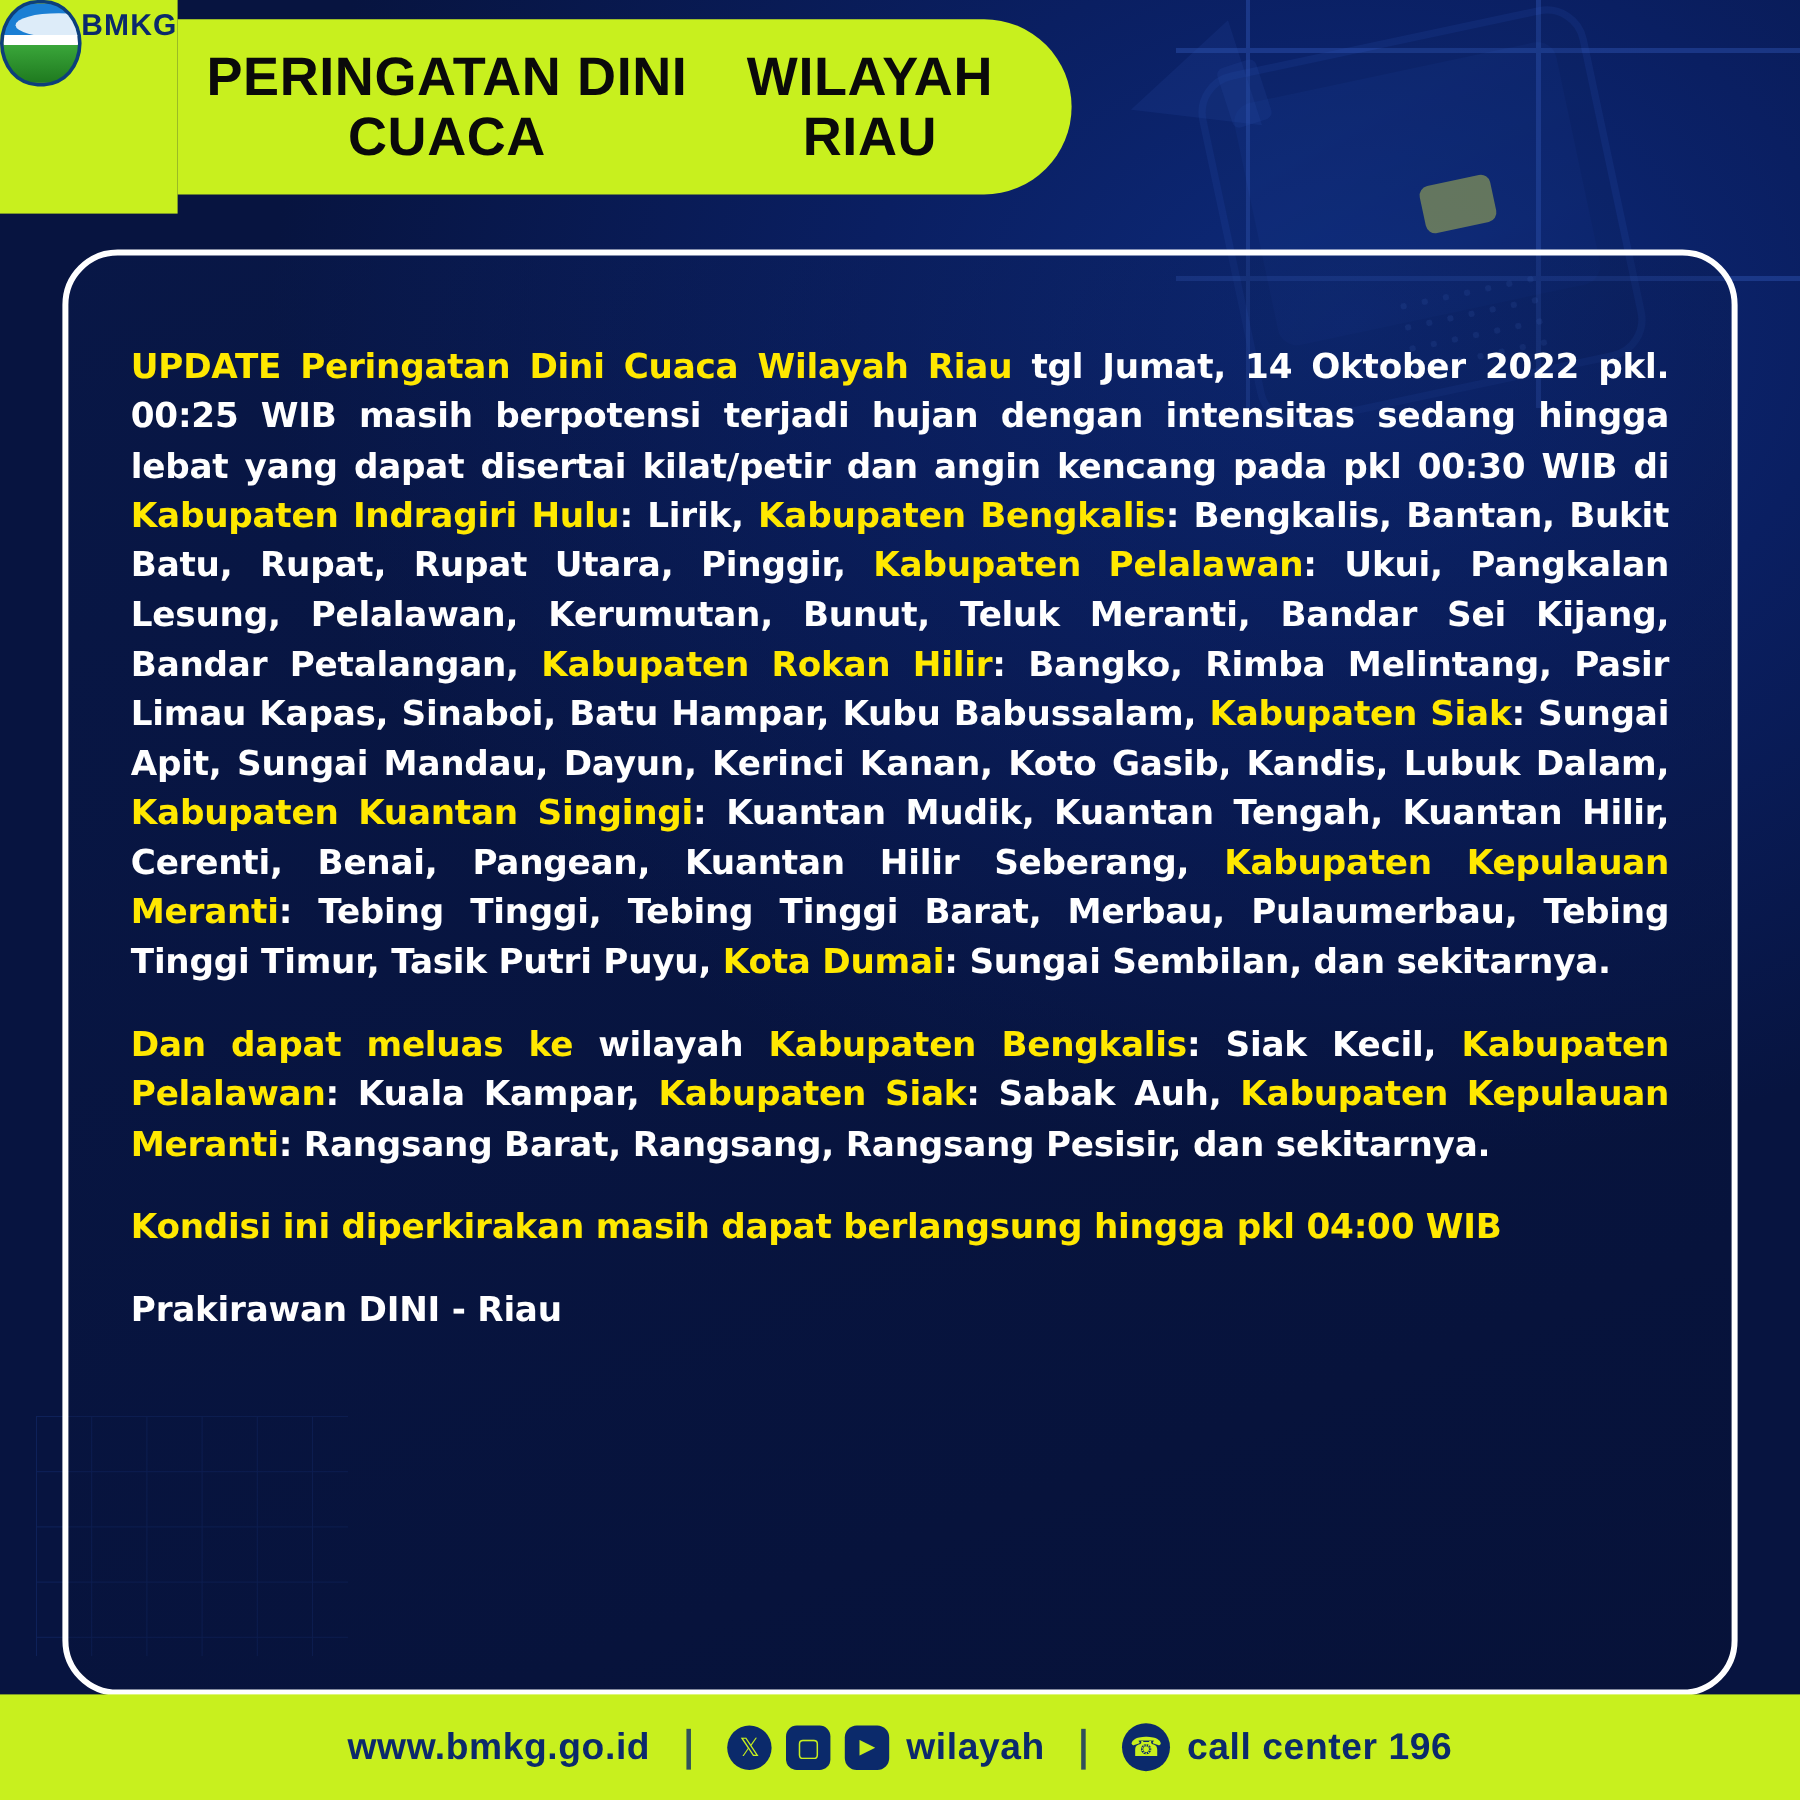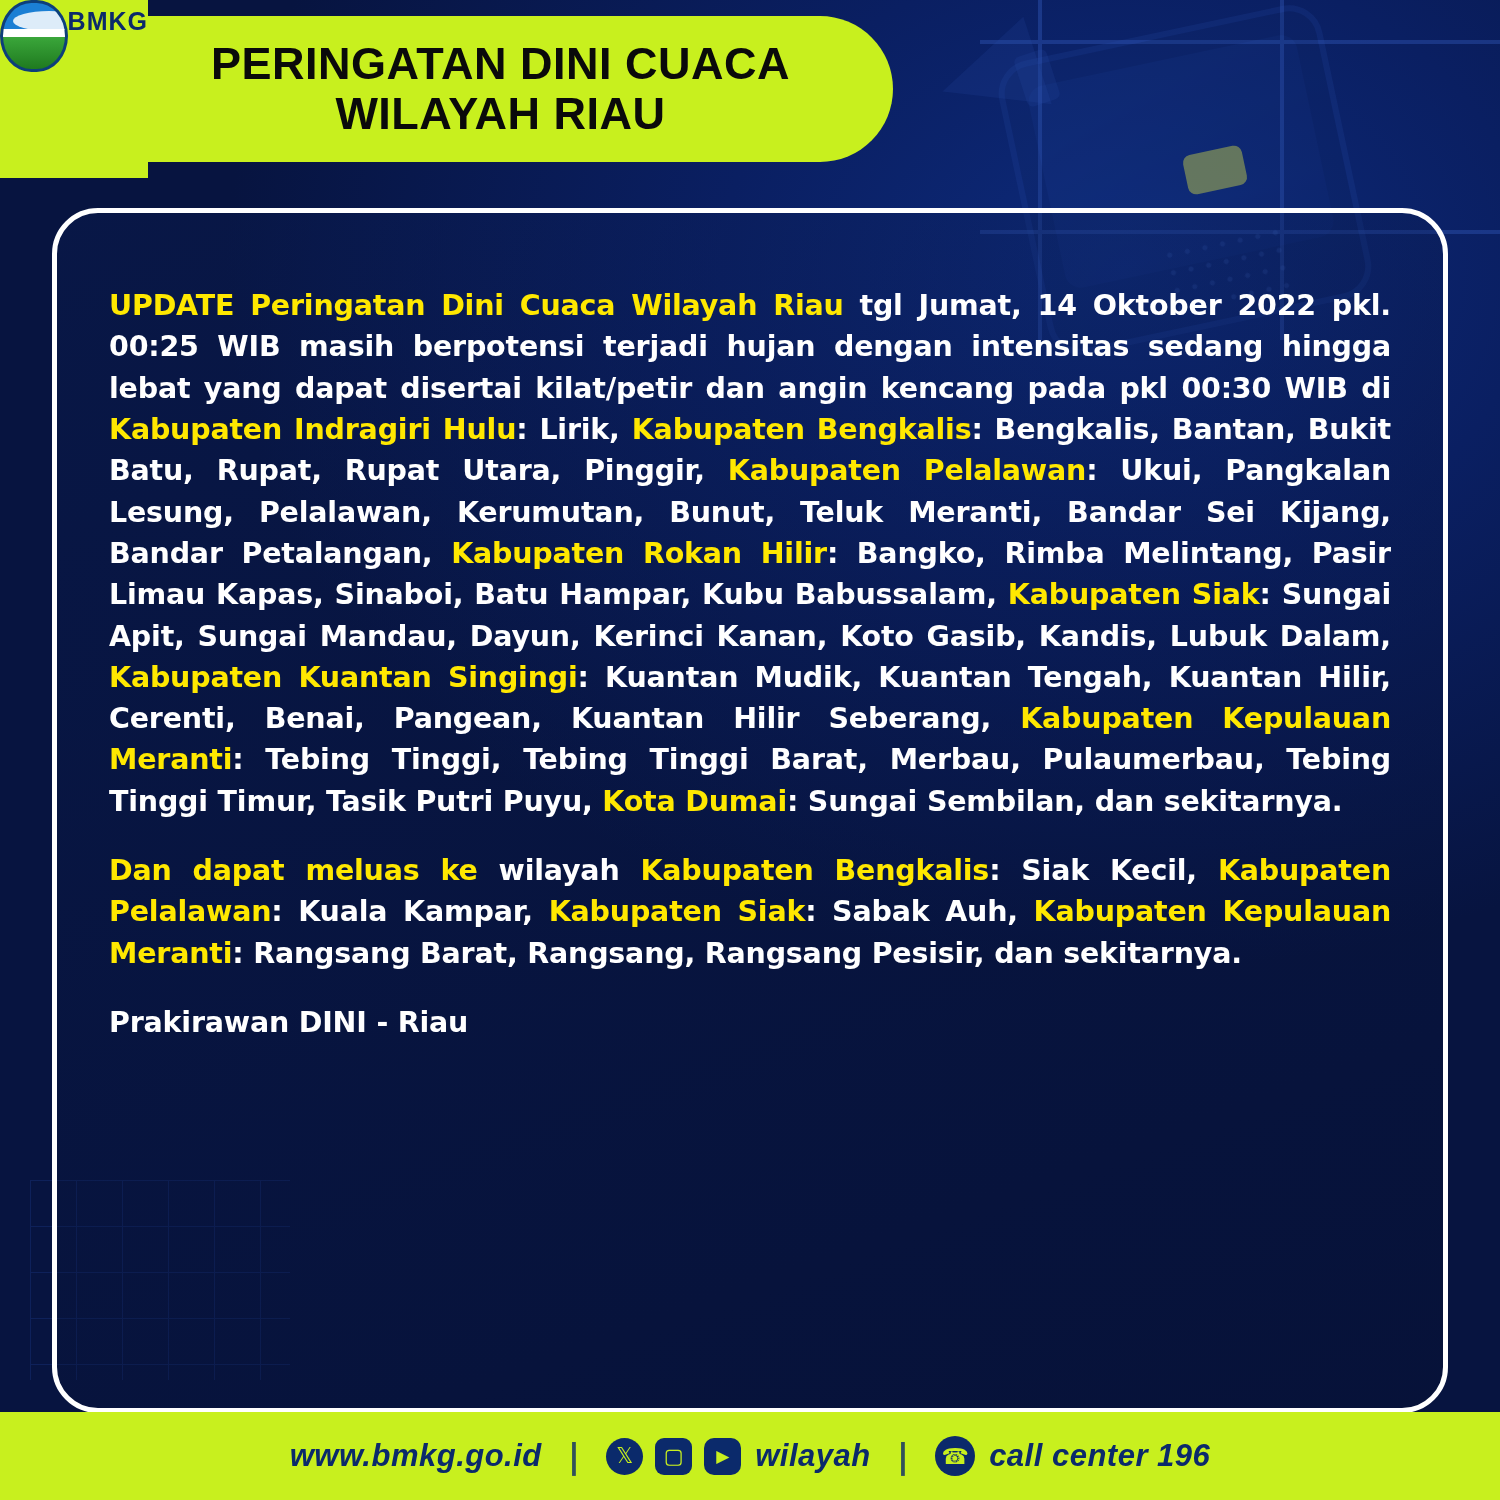--- a/index.html
+++ b/index.html
@@ -86,21 +86,21 @@
   }
   .logo-text {
     margin-top: 7px; color: #0b2a6b; font-weight: bold; font-size: 25px;
     letter-spacing: 1px; font-family: "Liberation Sans", sans-serif;
   }
   .title-pill {
     position: absolute; left: 148px; top: 16px;
     width: 745px; height: 146px;
     background: #c8f01e;
     border-radius: 0 76px 76px 0;
-    display: flex; flex-direction: column; align-items: center; justify-content: center;
+    display: flex; flex-direction: row; align-items: center; justify-content: center;
     padding-right: 40px;
   }
   .title-line {
     color: #0a0a0a; font-weight: bold;
     font-family: "Liberation Sans", sans-serif;
     font-size: 45px; line-height: 1.12; letter-spacing: .5px; text-align: center;
   }
 
   
   .card {
@@ -124,21 +124,20 @@
   .hl { color: #ffe800; }
   .para { margin-bottom: 28px; }
   .para:last-child { margin-bottom: 0; }
 
   
   .footer {
     position: absolute; left: 0; bottom: 0; width: 1500px; height: 88px;
     background: #c8f01e;
     display: flex; align-items: center; justify-content: center;
     gap: 26px;
-    font-style: italic;
   }
   .footer-text {
     color: #0b2a6b; font-weight: bold; font-size: 31px;
     font-family: "Liberation Sans", sans-serif; letter-spacing: .5px;
   }
   .divider { color: #0b2a6b; font-size: 34px; font-weight: bold; opacity: .8; }
   .social { display: flex; align-items: center; gap: 12px; }
   .sicon {
     width: 37px; height: 37px; border-radius: 9px;
     background: #0b2a6b; color: #c8f01e;
@@ -182,20 +181,21 @@
     <div class="body-text">
 
       <div class="para">
         <span class="hl">UPDATE Peringatan Dini Cuaca Wilayah Riau</span><span> tgl Jumat, 14 Oktober 2022 pkl. 00:25 WIB masih berpotensi terjadi hujan dengan intensitas sedang hingga lebat yang dapat disertai kilat/petir dan angin kencang pada pkl 00:30 WIB di </span><span class="hl">Kabupaten Indragiri Hulu</span><span>: Lirik, </span><span class="hl">Kabupaten Bengkalis</span><span>: Bengkalis, Bantan, Bukit Batu, Rupat, Rupat Utara, Pinggir, </span><span class="hl">Kabupaten Pelalawan</span><span>: Ukui, Pangkalan Lesung, Pelalawan, Kerumutan, Bunut, Teluk Meranti, Bandar Sei Kijang, Bandar Petalangan, </span><span class="hl">Kabupaten Rokan Hilir</span><span>: Bangko, Rimba Melintang, Pasir Limau Kapas, Sinaboi, Batu Hampar, Kubu Babussalam, </span><span class="hl">Kabupaten Siak</span><span>: Sungai Apit, Sungai Mandau, Dayun, Kerinci Kanan, Koto Gasib, Kandis, Lubuk Dalam, </span><span class="hl">Kabupaten Kuantan Singingi</span><span>: Kuantan Mudik, Kuantan Tengah, Kuantan Hilir, Cerenti, Benai, Pangean, Kuantan Hilir Seberang, </span><span class="hl">Kabupaten Kepulauan Meranti</span><span>: Tebing Tinggi, Tebing Tinggi Barat, Merbau, Pulaumerbau, Tebing Tinggi Timur, Tasik Putri Puyu, </span><span class="hl">Kota Dumai</span><span>: Sungai Sembilan, dan sekitarnya.</span>
       </div>
 
       <div class="para">
         <span class="hl">Dan dapat meluas ke</span><span> wilayah </span><span class="hl">Kabupaten Bengkalis</span><span>: Siak Kecil, </span><span class="hl">Kabupaten Pelalawan</span><span>: Kuala Kampar, </span><span class="hl">Kabupaten Siak</span><span>: Sabak Auh, </span><span class="hl">Kabupaten Kepulauan Meranti</span><span>: Rangsang Barat, Rangsang, Rangsang Pesisir, dan sekitarnya.</span>
       </div>
 
+      <div class="para hl">Kondisi ini diperkirakan masih dapat berlangsung hingga pkl 04:00 WIB</div>
 
       <div class="para">Prakirawan DINI - Riau</div>
 
     </div>
   </div>
 
   <div class="footer">
     <div class="footer-text">www.bmkg.go.id</div>
     <div class="divider">|</div>
     <div class="footer-group">

